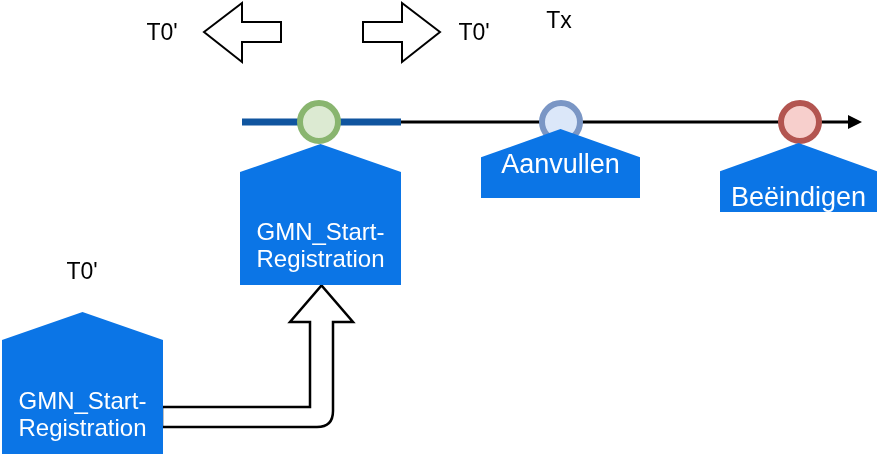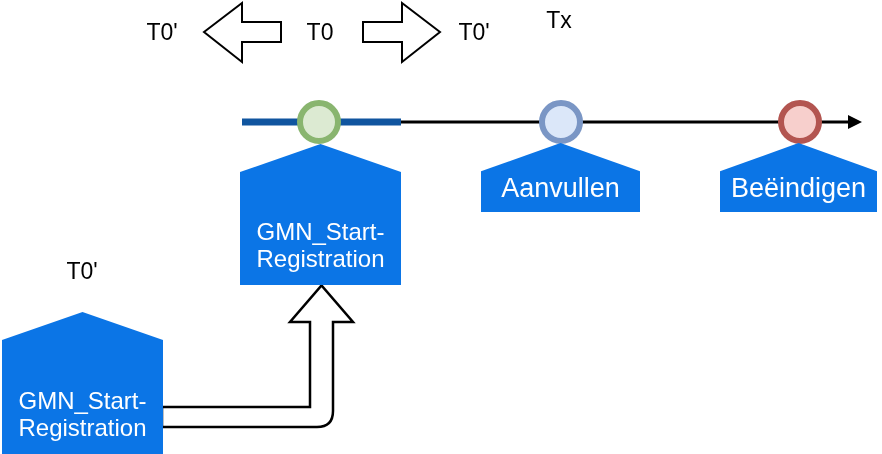--- a/index.html
+++ b/index.html
@@ -45,30 +45,30 @@
     text-align: center;
     line-height: 1.12;
   }
   .pent-start {
     left: 240px; top: 144px; width: 161px; height: 141px;
     clip-path: polygon(50% 0%, 100% 19.9%, 100% 100%, 0% 100%, 0% 19.9%);
     font-size: 24px;
     padding-bottom: 12px; box-sizing: border-box;
   }
   .pent-aanvullen {
-    left: 481px; top: 143px; width: 159px; height: 69px;
+    left: 481px; top: 129px; width: 159px; height: 69px;
     clip-path: polygon(50% 0%, 100% 41%, 100% 100%, 0% 100%, 0% 41%);
     font-size: 27px;
-    padding-bottom: 9px; box-sizing: border-box;
+    padding-bottom: 19px; box-sizing: border-box;
   }
   .pent-beeindigen {
     left: 720px; top: 143px; width: 157px; height: 69px;
     clip-path: polygon(50% 0%, 100% 41%, 100% 100%, 0% 100%, 0% 41%);
     font-size: 27px;
-    padding-bottom: 9px; box-sizing: border-box;
+    box-sizing: border-box;
   }
   .pent-correction {
     left: 2px; top: 312px; width: 161px; height: 150px;
     clip-path: polygon(50% 0%, 100% 18.7%, 100% 100%, 0% 100%, 0% 18.7%);
     font-size: 24px;
     padding-bottom: 20px; box-sizing: border-box;
   }
 </style>
 </head>
 <body>
@@ -86,21 +86,20 @@
     <line class="tl-blue" x1="242" y1="122" x2="401" y2="122"></line>
 
     <path class="elbow-arrow" d="M 162 407 L 310 407 L 310 322 L 290 322 L 321.5 285.5 L 353 322 L 333 322 L 333 411 Q 333 427 317 427 L 162 427 Z"></path>
 
     <circle class="marker-green" cx="319" cy="122" r="19"></circle>
     <circle class="marker-blue" cx="561" cy="122" r="19"></circle>
     <circle class="marker-red" cx="800" cy="122" r="19"></circle>
   </svg>
 
   <div class="time-label" style="left:114px; top:19px;">T0'</div>
-  <div class="time-label" style="left:272px; top:19px;">T0</div>
   <div class="time-label" style="left:426px; top:19px;">T0'</div>
   <div class="time-label" style="left:511px; top:7px;">Tx</div>
 
   <div class="pent pent-start">
     <div>GMN_Start-</div>
     <div>Registration</div>
   </div>
 
   <div class="pent pent-aanvullen">
     <div>Aanvullen</div>

